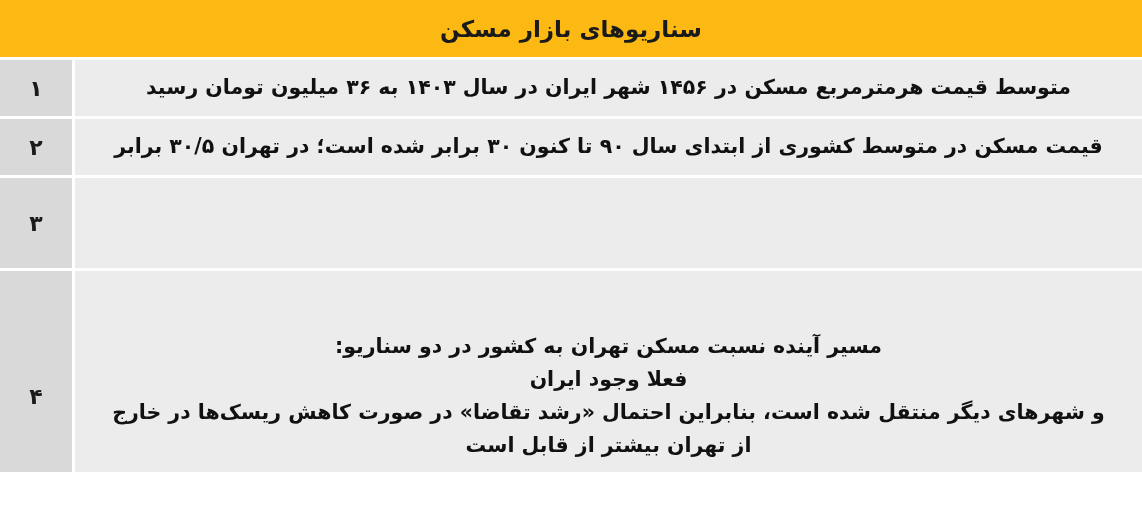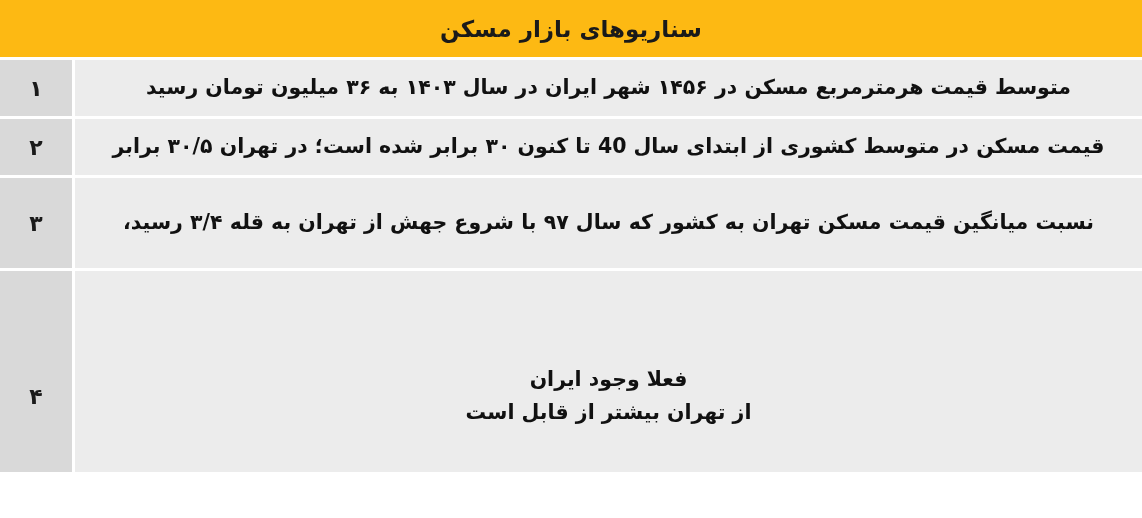--- a/index.html
+++ b/index.html
@@ -121,38 +121,39 @@
       <span class="multiline">
         <span class="line">متوسط قیمت هرمترمربع مسکن در ۱۴۵۶ شهر ایران در سال ۱۴۰۳ به ۳۶ میلیون تومان رسید</span>
       </span>
     </div>
     <div class="num-cell">۱</div>
   </div>
 
   <div class="row r2">
     <div class="text-cell">
       <span class="multiline">
-        <span class="line">قیمت مسکن در متوسط کشوری از ابتدای سال 40 تا کنون ۳۰ برابر شده است؛ در تهران ۳۰/۵ برابر</span>
+        <span class="line">قیمت مسکن در متوسط کشوری از ابتدای سال ۹۰ تا کنون ۳۰ برابر شده است؛ در تهران ۳۰/۵ برابر</span>
       </span>
     </div>
     <div class="num-cell">۲</div>
   </div>
 
   <div class="row r3">
     <div class="text-cell">
       <span class="multiline">
-        <span class="line">نسبت میانگین  قیمت مسکن تهران به کشور که سال ۹۷ با شروع جهش از تهران به قله ۳/۴ رسید،</span>
       </span>
     </div>
     <div class="num-cell">۳</div>
   </div>
 
   <div class="row r4">
     <div class="text-cell">
       <span class="multiline">
+        <span class="line">مسیر آینده نسبت مسکن تهران به کشور در دو سناریو:</span>
         <span class="line">فعلا وجود ایران</span>
+        <span class="line">و شهرهای دیگر منتقل شده است، بنابراین احتمال «رشد تقاضا» در صورت کاهش ریسک‌ها در خارج</span>
         <span class="line">از تهران بیشتر از قابل است</span>
       </span>
     </div>
     <div class="num-cell">۴</div>
   </div>
 
 </div>
 
 </body></html>

